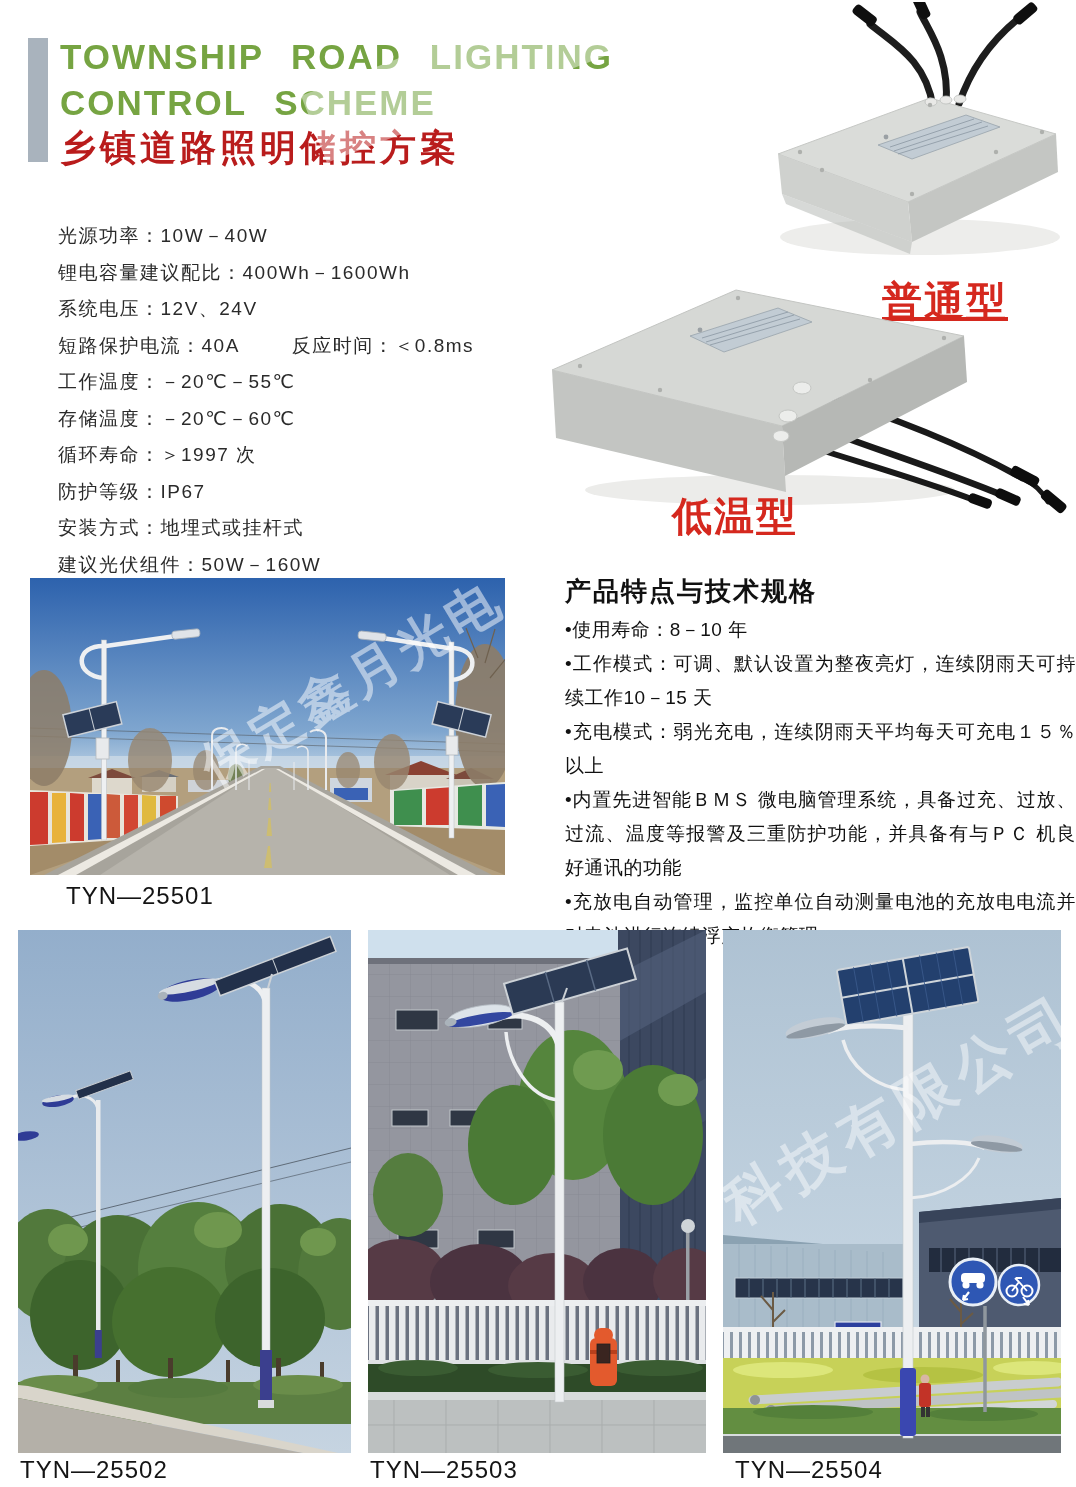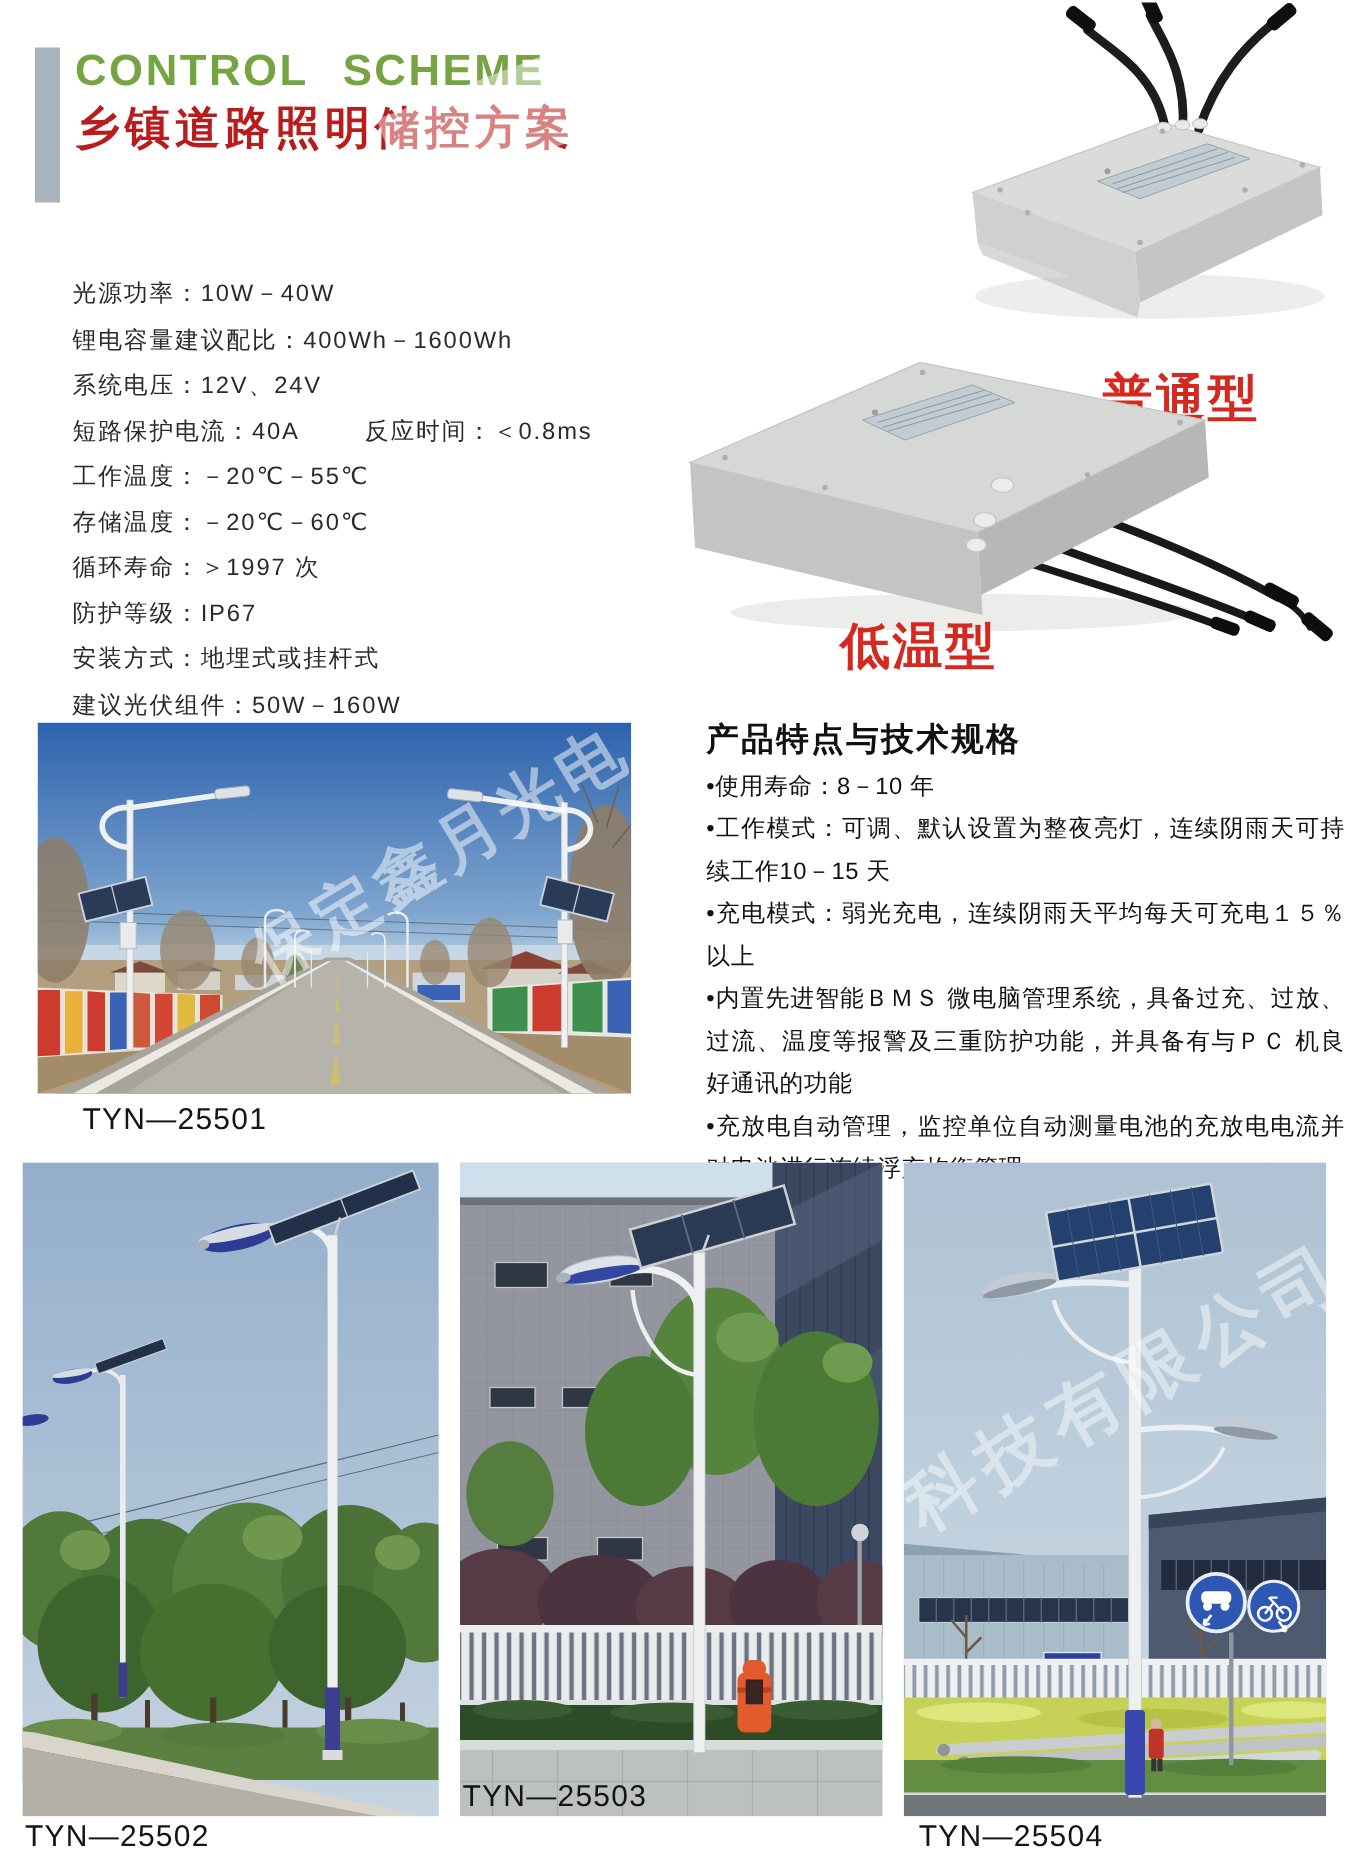--- a/index.html
+++ b/index.html
@@ -37,20 +37,21 @@
   .features-title{font-size:26px;font-weight:bold;color:#111;letter-spacing:2px;margin:0 0 4px 0;}
   .feature-item{font-size:19px;line-height:34px;letter-spacing:0.5px;color:#111;margin:0;text-align:justify;}
 </style>
 </head>
 <body>
 
 <div class="page">
 
   <div class="accent-bar"></div>
   <div class="titles">
+    <div class="title-en">TOWNSHIP ROAD LIGHTING</div>
     <div class="title-en">CONTROL SCHEME</div>
     <div class="title-cn">乡镇道路照明储控方案</div>
   </div>
   <div class="title-wash"></div>
 
   <ul class="specs">
     <li class="spec-row"><span>光源功率：10W－40W</span><span class="spec-extra"></span></li>
     <li class="spec-row"><span>锂电容量建议配比：400Wh－1600Wh</span><span class="spec-extra"></span></li>
     <li class="spec-row"><span>系统电压：12V、24V</span><span class="spec-extra"></span></li>
     <li class="spec-row"><span>短路保护电流：40A</span><span class="spec-extra">反应时间：＜0.8ms</span></li>
@@ -88,21 +89,21 @@
       <g fill="#aeb0ad">
         <circle cx="40" cy="150" r="2.2"></circle>
           <circle cx="170" cy="103" r="2.2"></circle>
           <circle cx="282" cy="130" r="2.2"></circle>
         <circle cx="152" cy="192" r="2.2"></circle>
           <circle cx="62" cy="168" r="2.2"></circle>
           <circle cx="236" cy="150" r="2.2"></circle>
       </g>
     </svg>
   </div>
-  <div class="type-label" style="left:882px;top:291px;">普通型</div>
+  <div class="type-label" style="left:882px;top:274px;text-decoration:underline;">普通型</div>
 
   <div class="product-shot" style="left:540px;top:278px;width:536px;height:238px;">
     <svg width="536" height="238" viewBox="0 0 536 238">
       <ellipse cx="230" cy="212" rx="185" ry="15" fill="#ececea"></ellipse>
       <path d="M268,112 C340,135 420,165 482,200" stroke="#191919" stroke-width="6.5" fill="none" stroke-linecap="round"></path>
       <path d="M252,140 C330,170 402,192 464,218" stroke="#191919" stroke-width="6.5" fill="none" stroke-linecap="round"></path>
       <path d="M244,160 C310,182 376,200 434,222" stroke="#191919" stroke-width="6" fill="none" stroke-linecap="round"></path>
       <path d="M482,200 C495,206 503,214 508,224" stroke="#191919" stroke-width="5" fill="none" stroke-linecap="round"></path>
       <g fill="#0d0d0d">
         <rect x="470" y="193" width="30" height="11" rx="4" transform="rotate(28 485 198)"></rect>
@@ -417,21 +418,21 @@
         <ellipse cx="82" cy="87" rx="6" ry="4" fill="#aab3bb"></ellipse>
       </g>
       <g transform="rotate(-16 200 52)">
         <rect x="138" y="36" width="128" height="32" fill="#2b3a54" stroke="#ccd1d6" stroke-width="2"></rect>
         <line x1="181" y1="36" x2="181" y2="68" stroke="#5a6b85" stroke-width="1.5"></line>
         <line x1="224" y1="36" x2="224" y2="68" stroke="#5a6b85" stroke-width="1.5"></line>
       </g>
       <line x1="194" y1="72" x2="199" y2="58" stroke="#ccd1d6" stroke-width="2"></line>
     </svg>
   </div>
-  <div class="photo-code" style="left:370px;top:1424px;">TYN—25503</div>
+  <div class="photo-code" style="left:370px;top:1456px;">TYN—25503</div>
 
   <div class="photo" style="left:723px;top:930px;width:338px;height:523px;">
     <svg width="338" height="523" viewBox="0 0 338 523">
       <defs>
         <linearGradient id="sky4" x1="0" y1="0" x2="0" y2="1">
           <stop offset="0" stop-color="#aec2d3"></stop>
             <stop offset="1" stop-color="#cedce7"></stop>
         </linearGradient>
         <pattern id="fence4" width="9" height="30" patternUnits="userSpaceOnUse">
           <rect width="9" height="30" fill="#8d9aa8"></rect>

